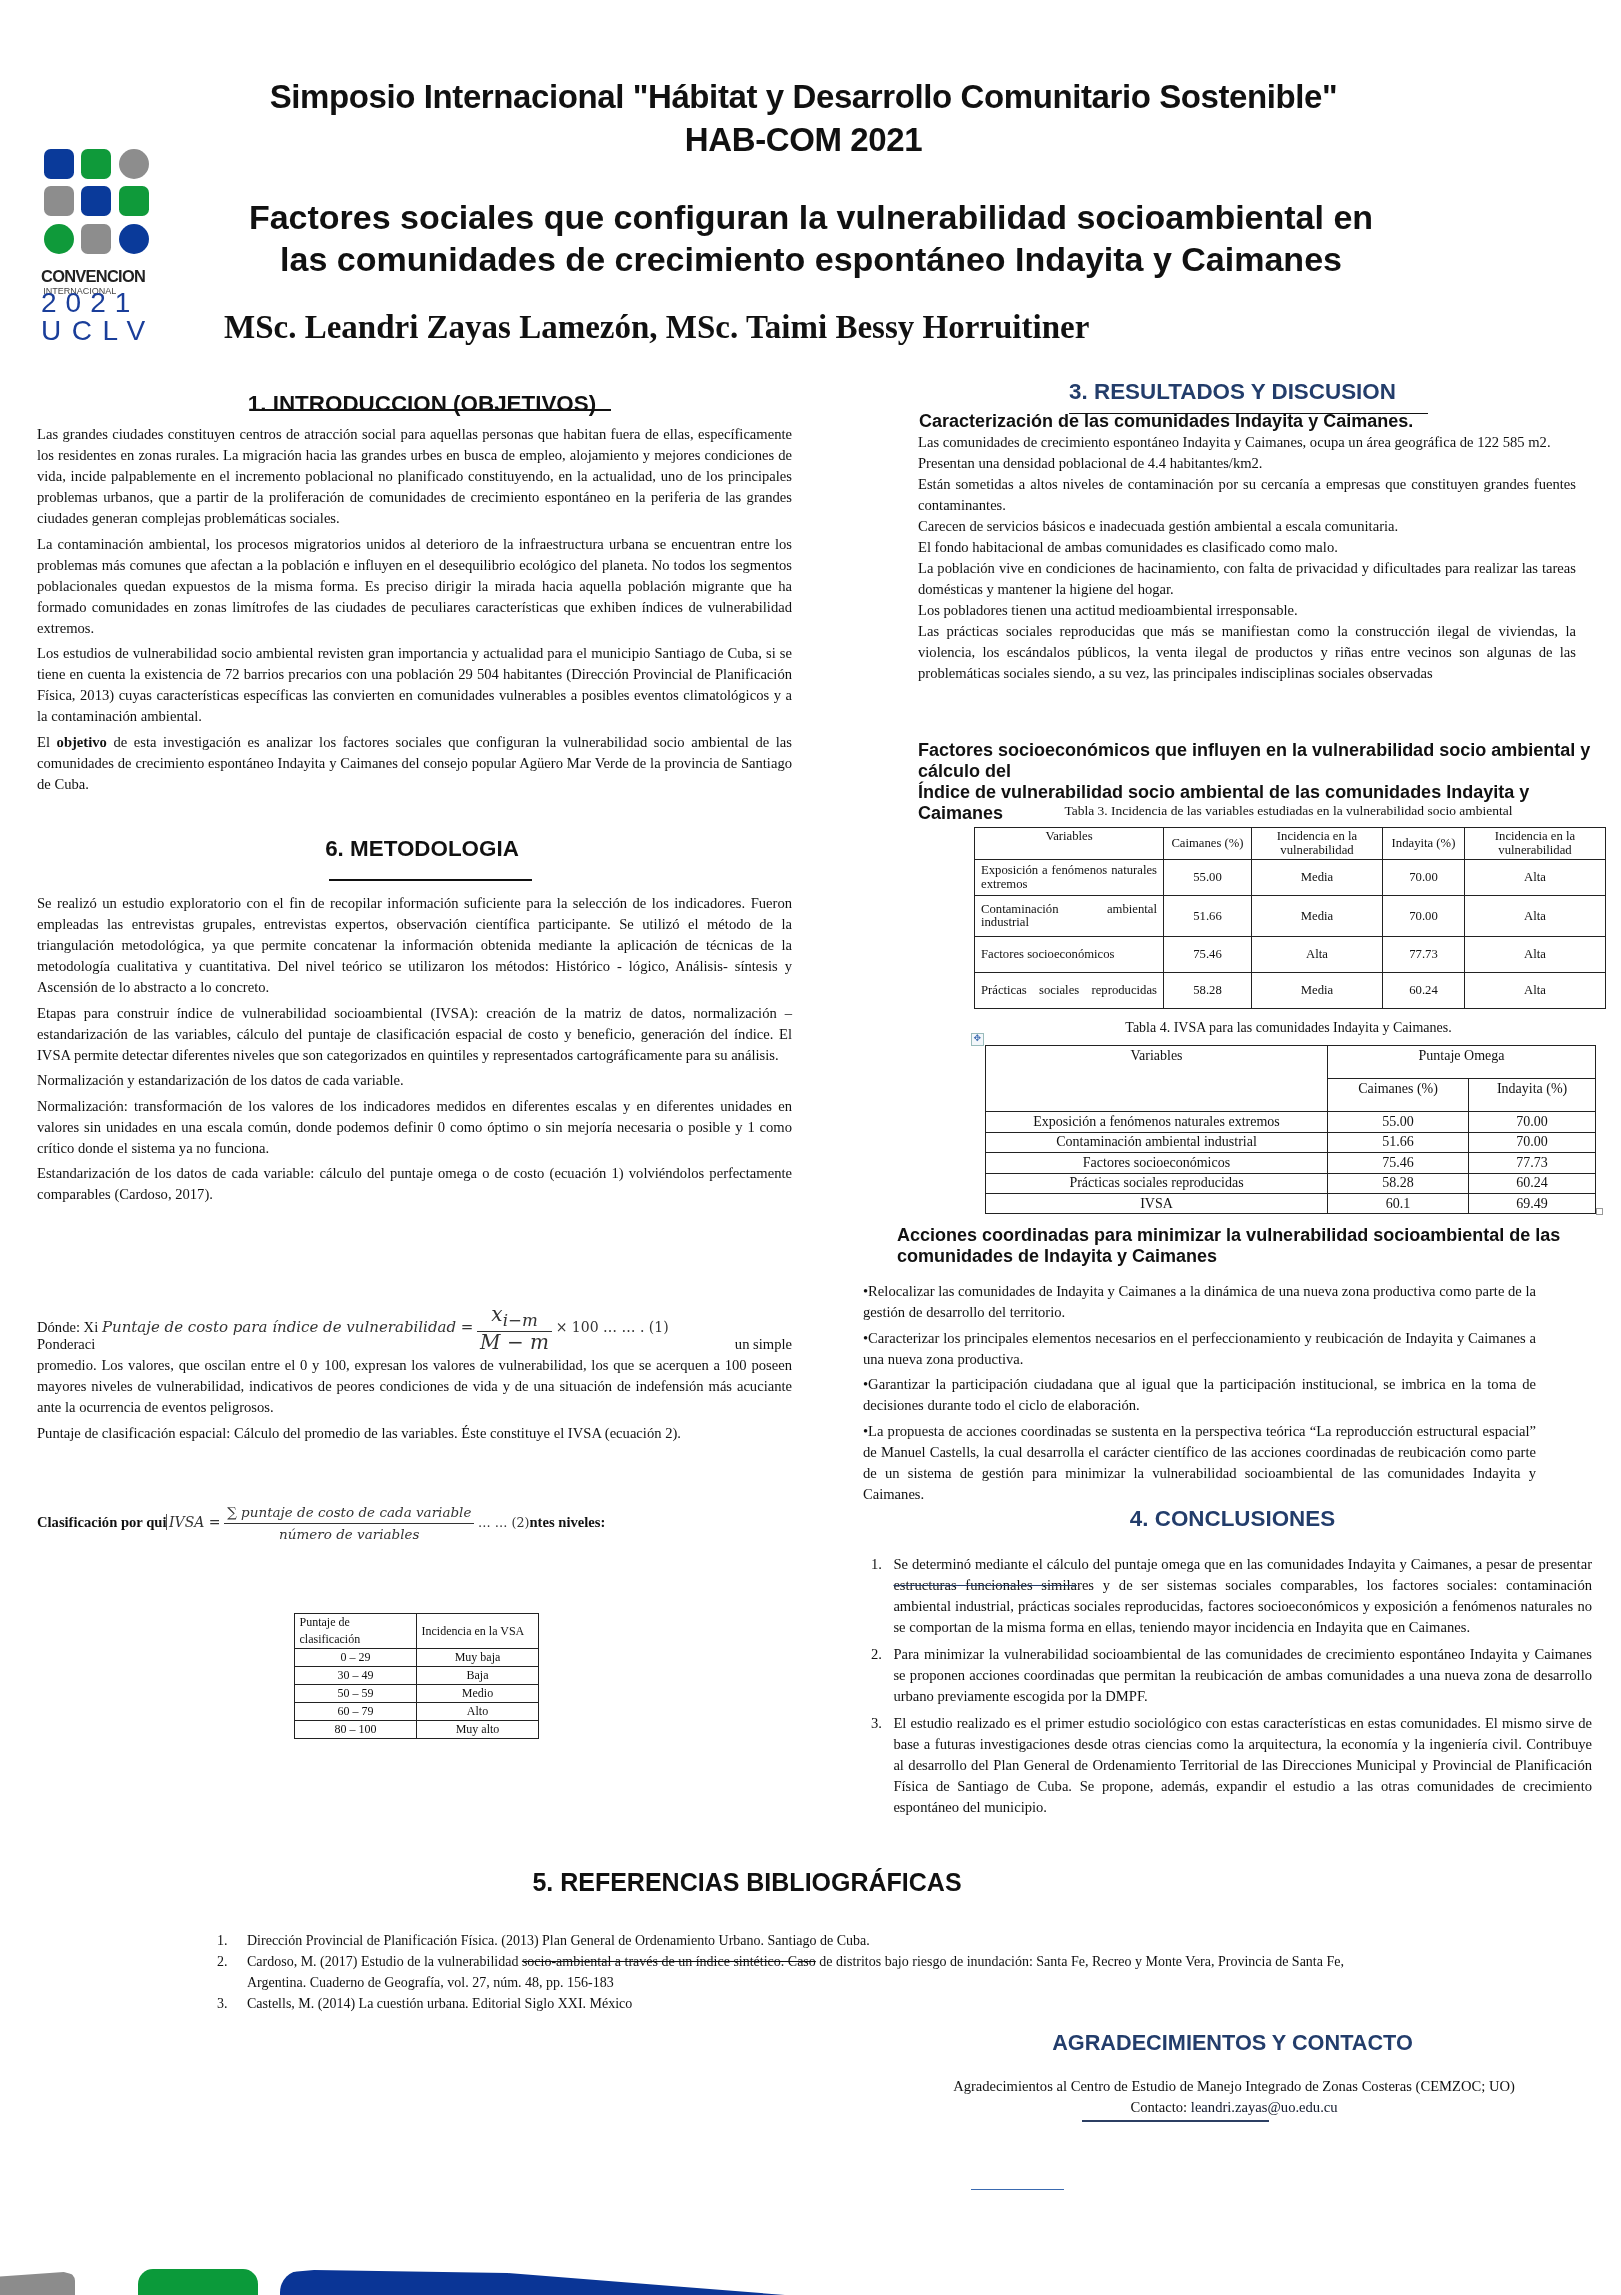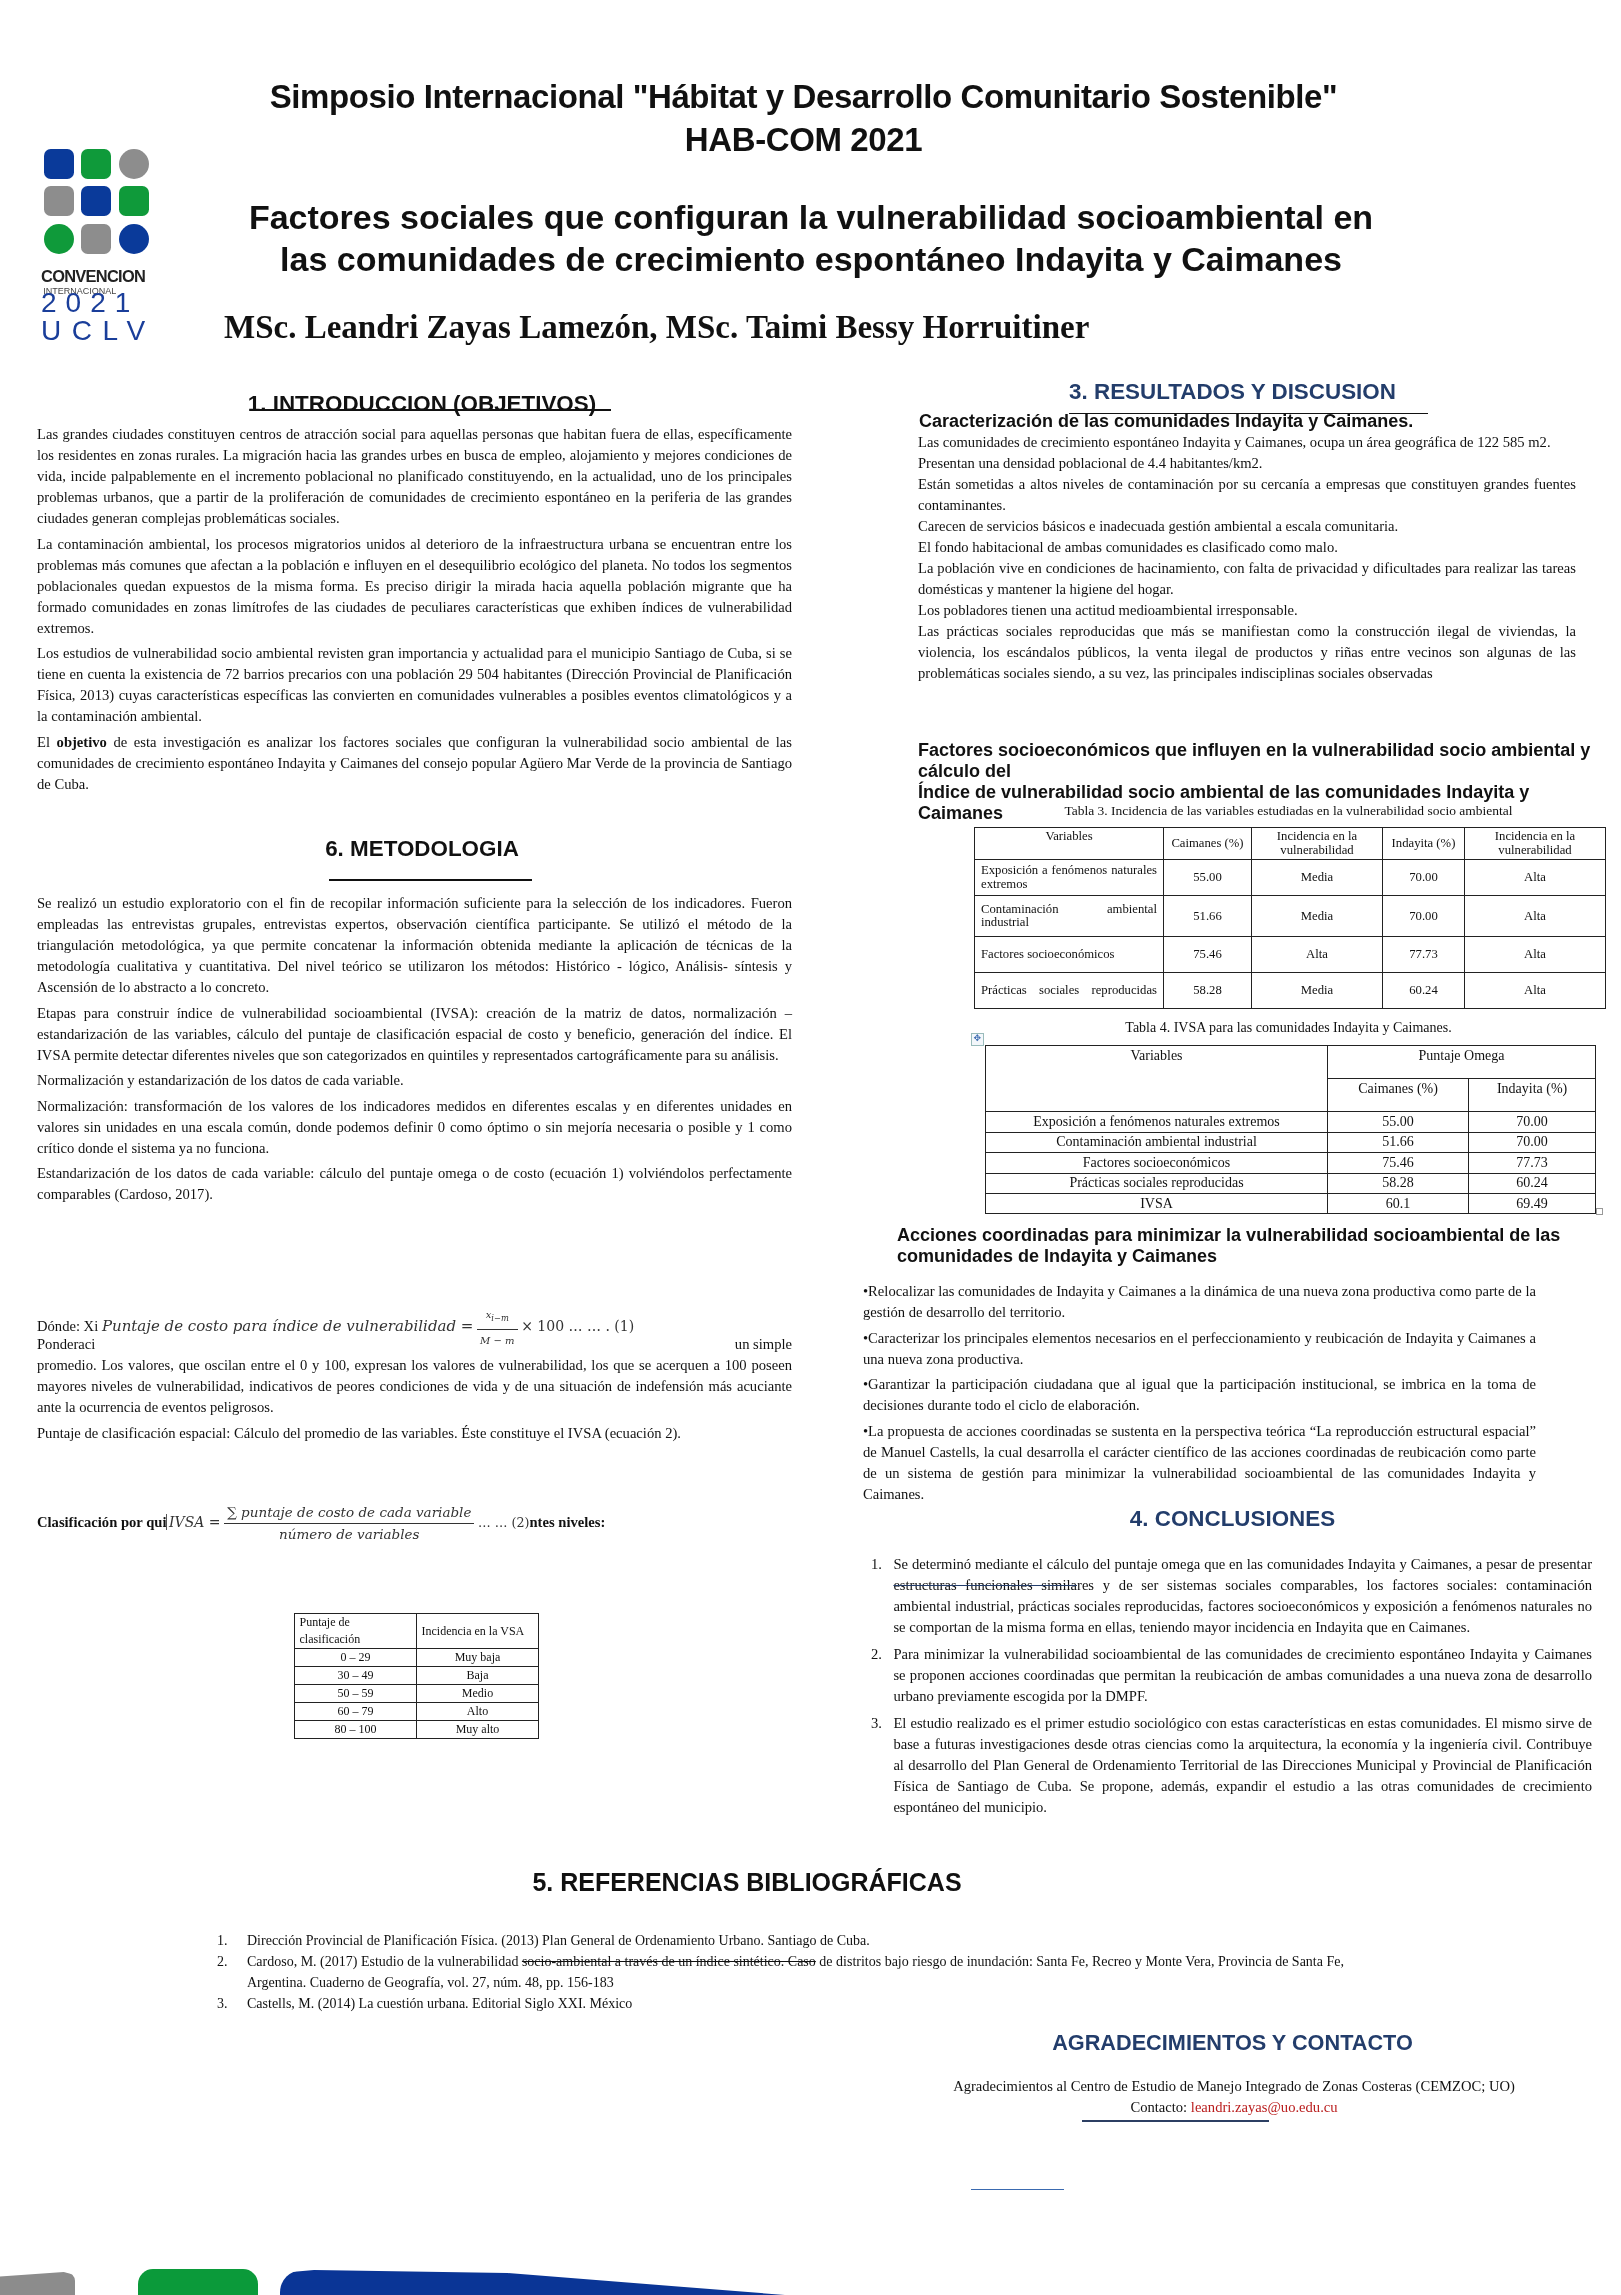--- a/index.html
+++ b/index.html
@@ -46,21 +46,21 @@
   .frac { display: inline-block; vertical-align: middle; text-align: center; }
   .frac .n { display: block; border-bottom: 1.1px solid #333; padding: 0 3px; }
   .frac .d { display: block; padding: 0 3px; }
   .ol { margin: 0; padding-left: 0; list-style: none; }
   .ol li { position: relative; padding-left: 22.4px; margin-bottom: 6px; }
   .ol li .num { position: absolute; left: 0; top: 0; }
   .strike { text-decoration: line-through; text-decoration-color: #233d6b; }
   .refs { font-family: "Liberation Serif", serif; font-size: 14px; line-height: 21px; }
   .refs li { position: relative; padding-left: 30px; list-style: none; }
   .refs li .num { position: absolute; left: 0; }
-  .link { color: #b91c1c; margin-top: 24px; }
+  .link { color: #0f172a; margin-top: 24px; }
   
   .foot-gray { left: 0; top: 2272px; width: 75px; height: 30px; background: #8c8c8c; border-radius: 0 9px 0 0; clip-path: polygon(0 15%, 85% 0, 100% 10%, 100% 100%, 0 100%); }
   .foot-green { left: 138px; top: 2269px; width: 120px; height: 30px; background: #0b9a3a; border-radius: 15px 15px 0 0; }
   .foot-blue { left: 280px; top: 2270px; width: 568px; height: 30px; background: #0a3596; border-radius: 22.4px 0 0 0; clip-path: polygon(0 100%, 0 10%, 6% 0, 40% 10%, 100% 100%); }
 </style>
 </head>
 <body>
 
 <div class="abs sym-title">
   <div>Simposio Internacional "Hábitat y Desarrollo Comunitario Sostenible"</div>
@@ -107,21 +107,21 @@
   <p>Se realizó un estudio exploratorio con el fin de recopilar información suficiente para la selección de los indicadores. Fueron empleadas las entrevistas grupales, entrevistas expertos, observación científica participante. Se utilizó el método de la triangulación metodológica, ya que permite concatenar la información obtenida mediante la aplicación de técnicas de la metodología cualitativa y cuantitativa. Del nivel teórico se utilizaron los métodos: Histórico - lógico, Análisis- síntesis y Ascensión de lo abstracto a lo concreto.</p>
   <p>Etapas para construir índice de vulnerabilidad socioambiental (IVSA): creación de la matriz de datos, normalización – estandarización de las variables, cálculo del puntaje de clasificación espacial de costo y beneficio, generación del índice. El IVSA permite detectar  diferentes niveles que son categorizados en quintiles y representados cartográficamente para su análisis.</p>
   <p>Normalización y estandarización de los datos de cada variable.</p>
   <p>Normalización: transformación de los valores de los indicadores medidos en diferentes escalas y en diferentes unidades en valores sin unidades en una escala común, donde podemos definir 0 como óptimo o sin mejoría necesaria o posible y 1 como crítico donde el sistema ya no funciona.</p>
   <p>Estandarización de los datos de cada variable:  cálculo del puntaje omega o de costo (ecuación 1) volviéndolos perfectamente comparables (Cardoso, 2017).</p>
 </div>
 
 <div class="abs txt" style="left:37px;top:1304px;width:755px;height:30px;white-space:nowrap;">
   <span>Dónde: Xi</span>
   <span class="formula" style="font-size:15px;">Puntaje de costo para índice de vulnerabilidad =</span>
-  <span class="frac formula" style="font-size:10px;">
+  <span class="frac formula" style="font-size:20px;">
     <span class="n"><span>x</span><sub>i−m</sub></span>
     <span class="d">M − m</span>
   </span>
   <span class="formula" style="font-style:normal;font-size:14px;">× 100 … … . (1)</span>
 </div>
 
 <div class="abs txt" style="left:37px;top:1334px;width:755px;">
   <div style="display:flex;justify-content:space-between;height:21px;">
     <span>Ponderaci</span>
     <span>un simple</span>

